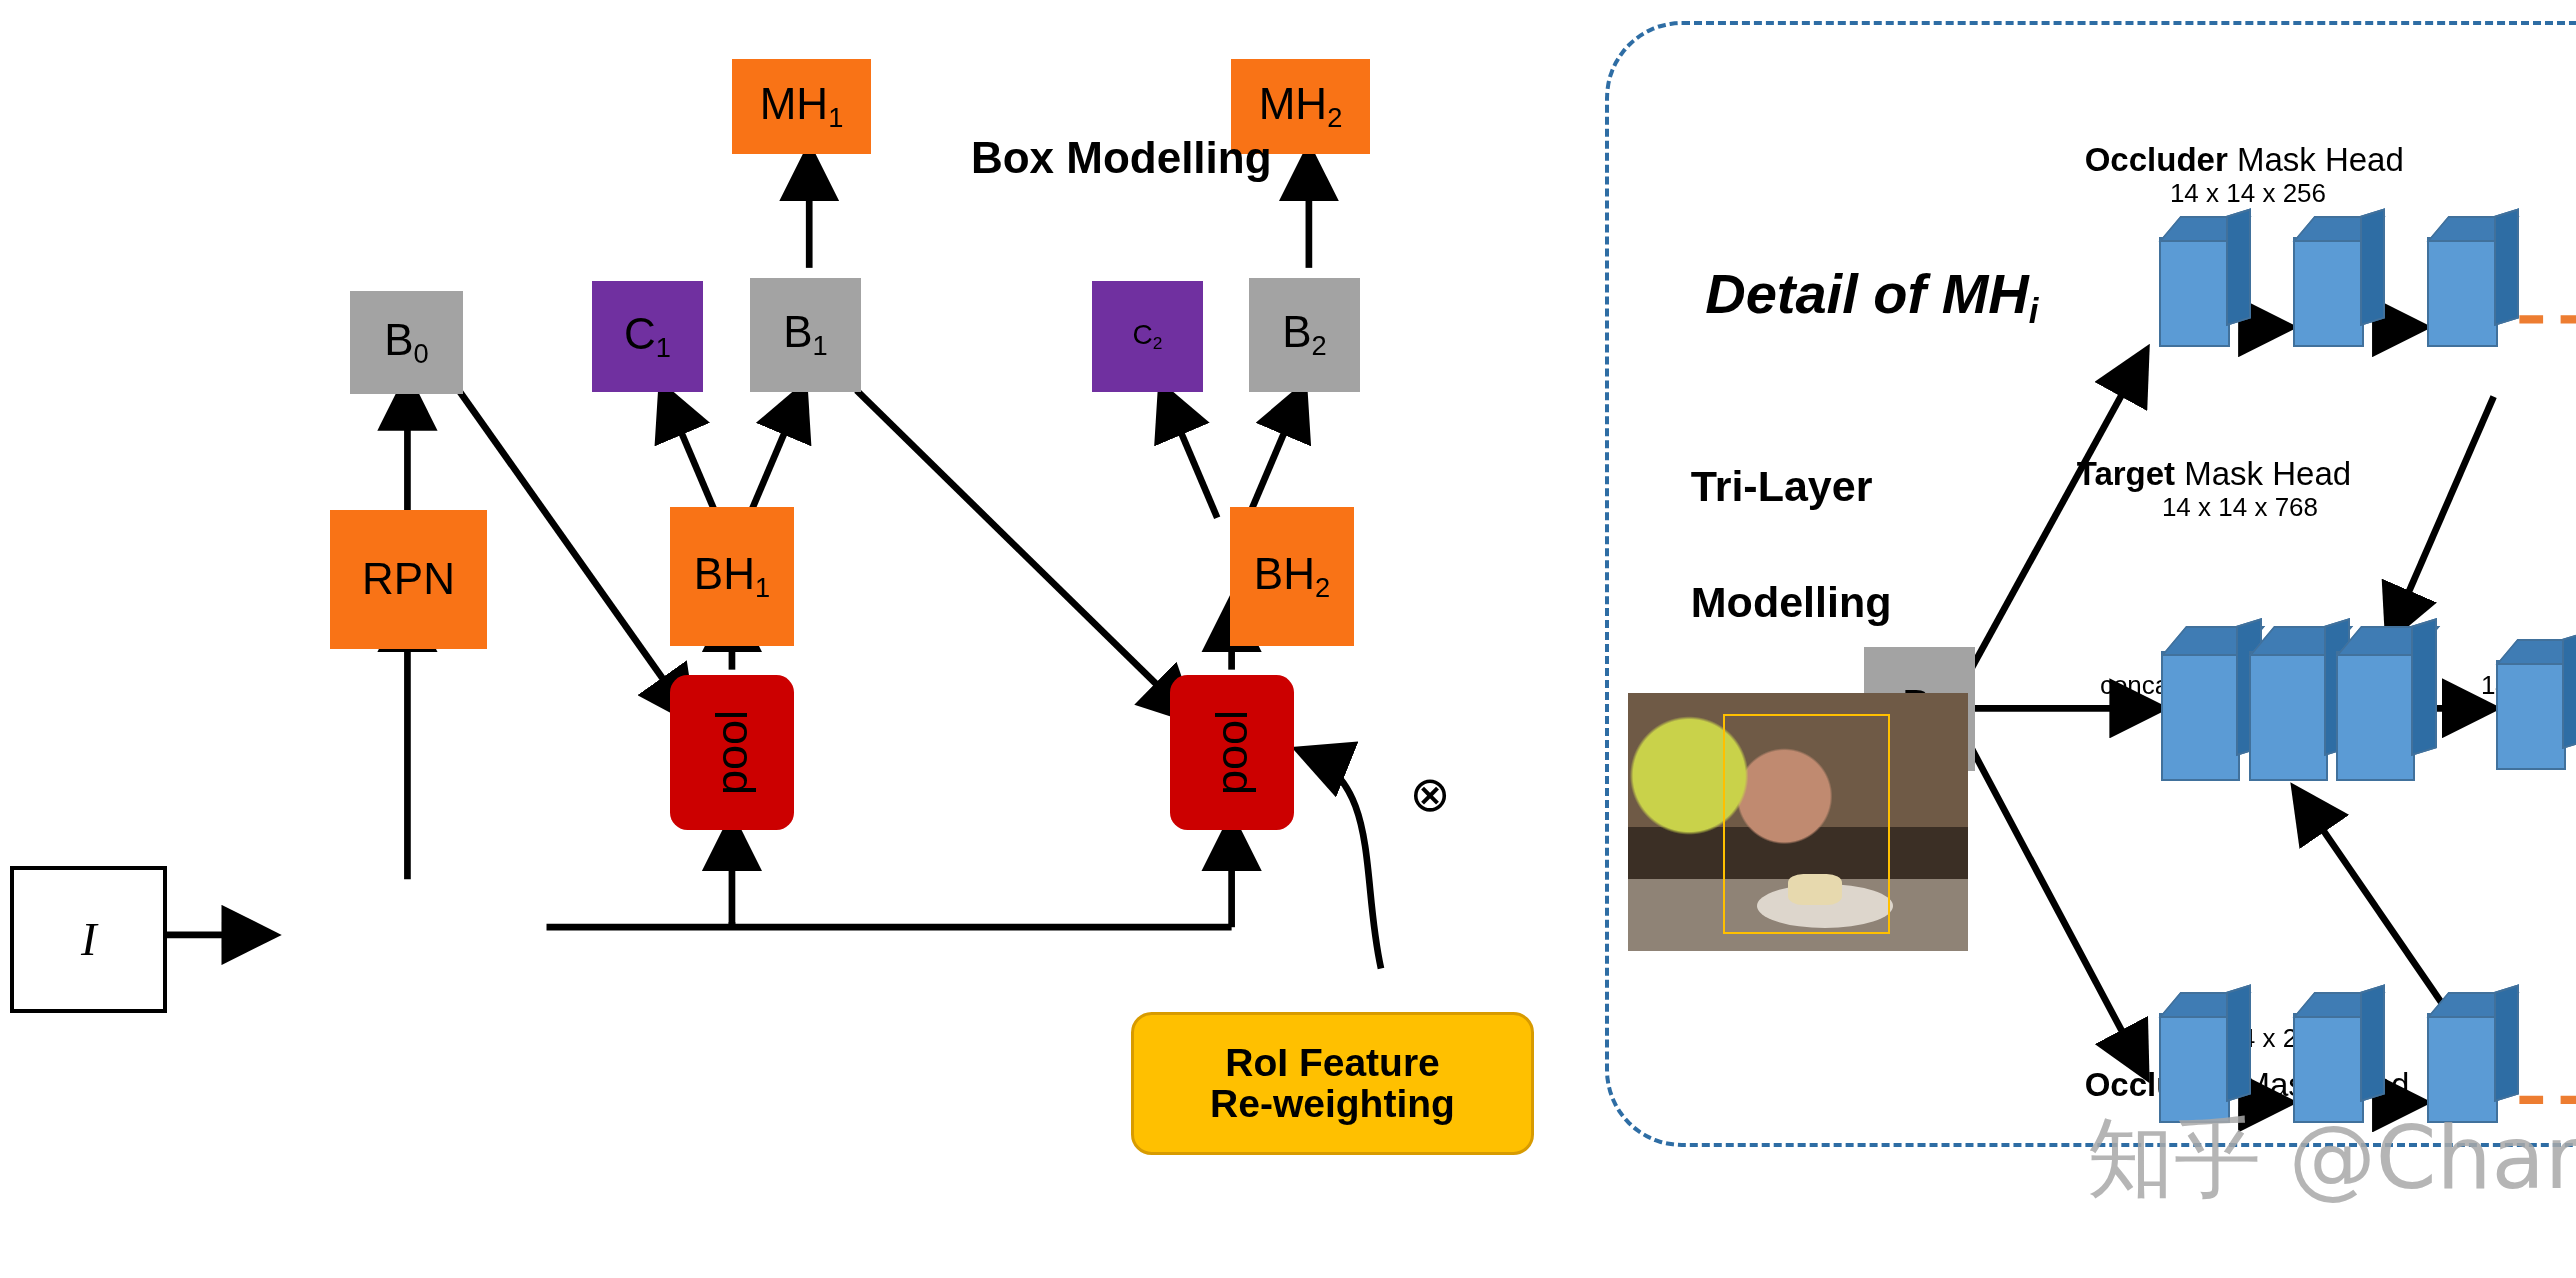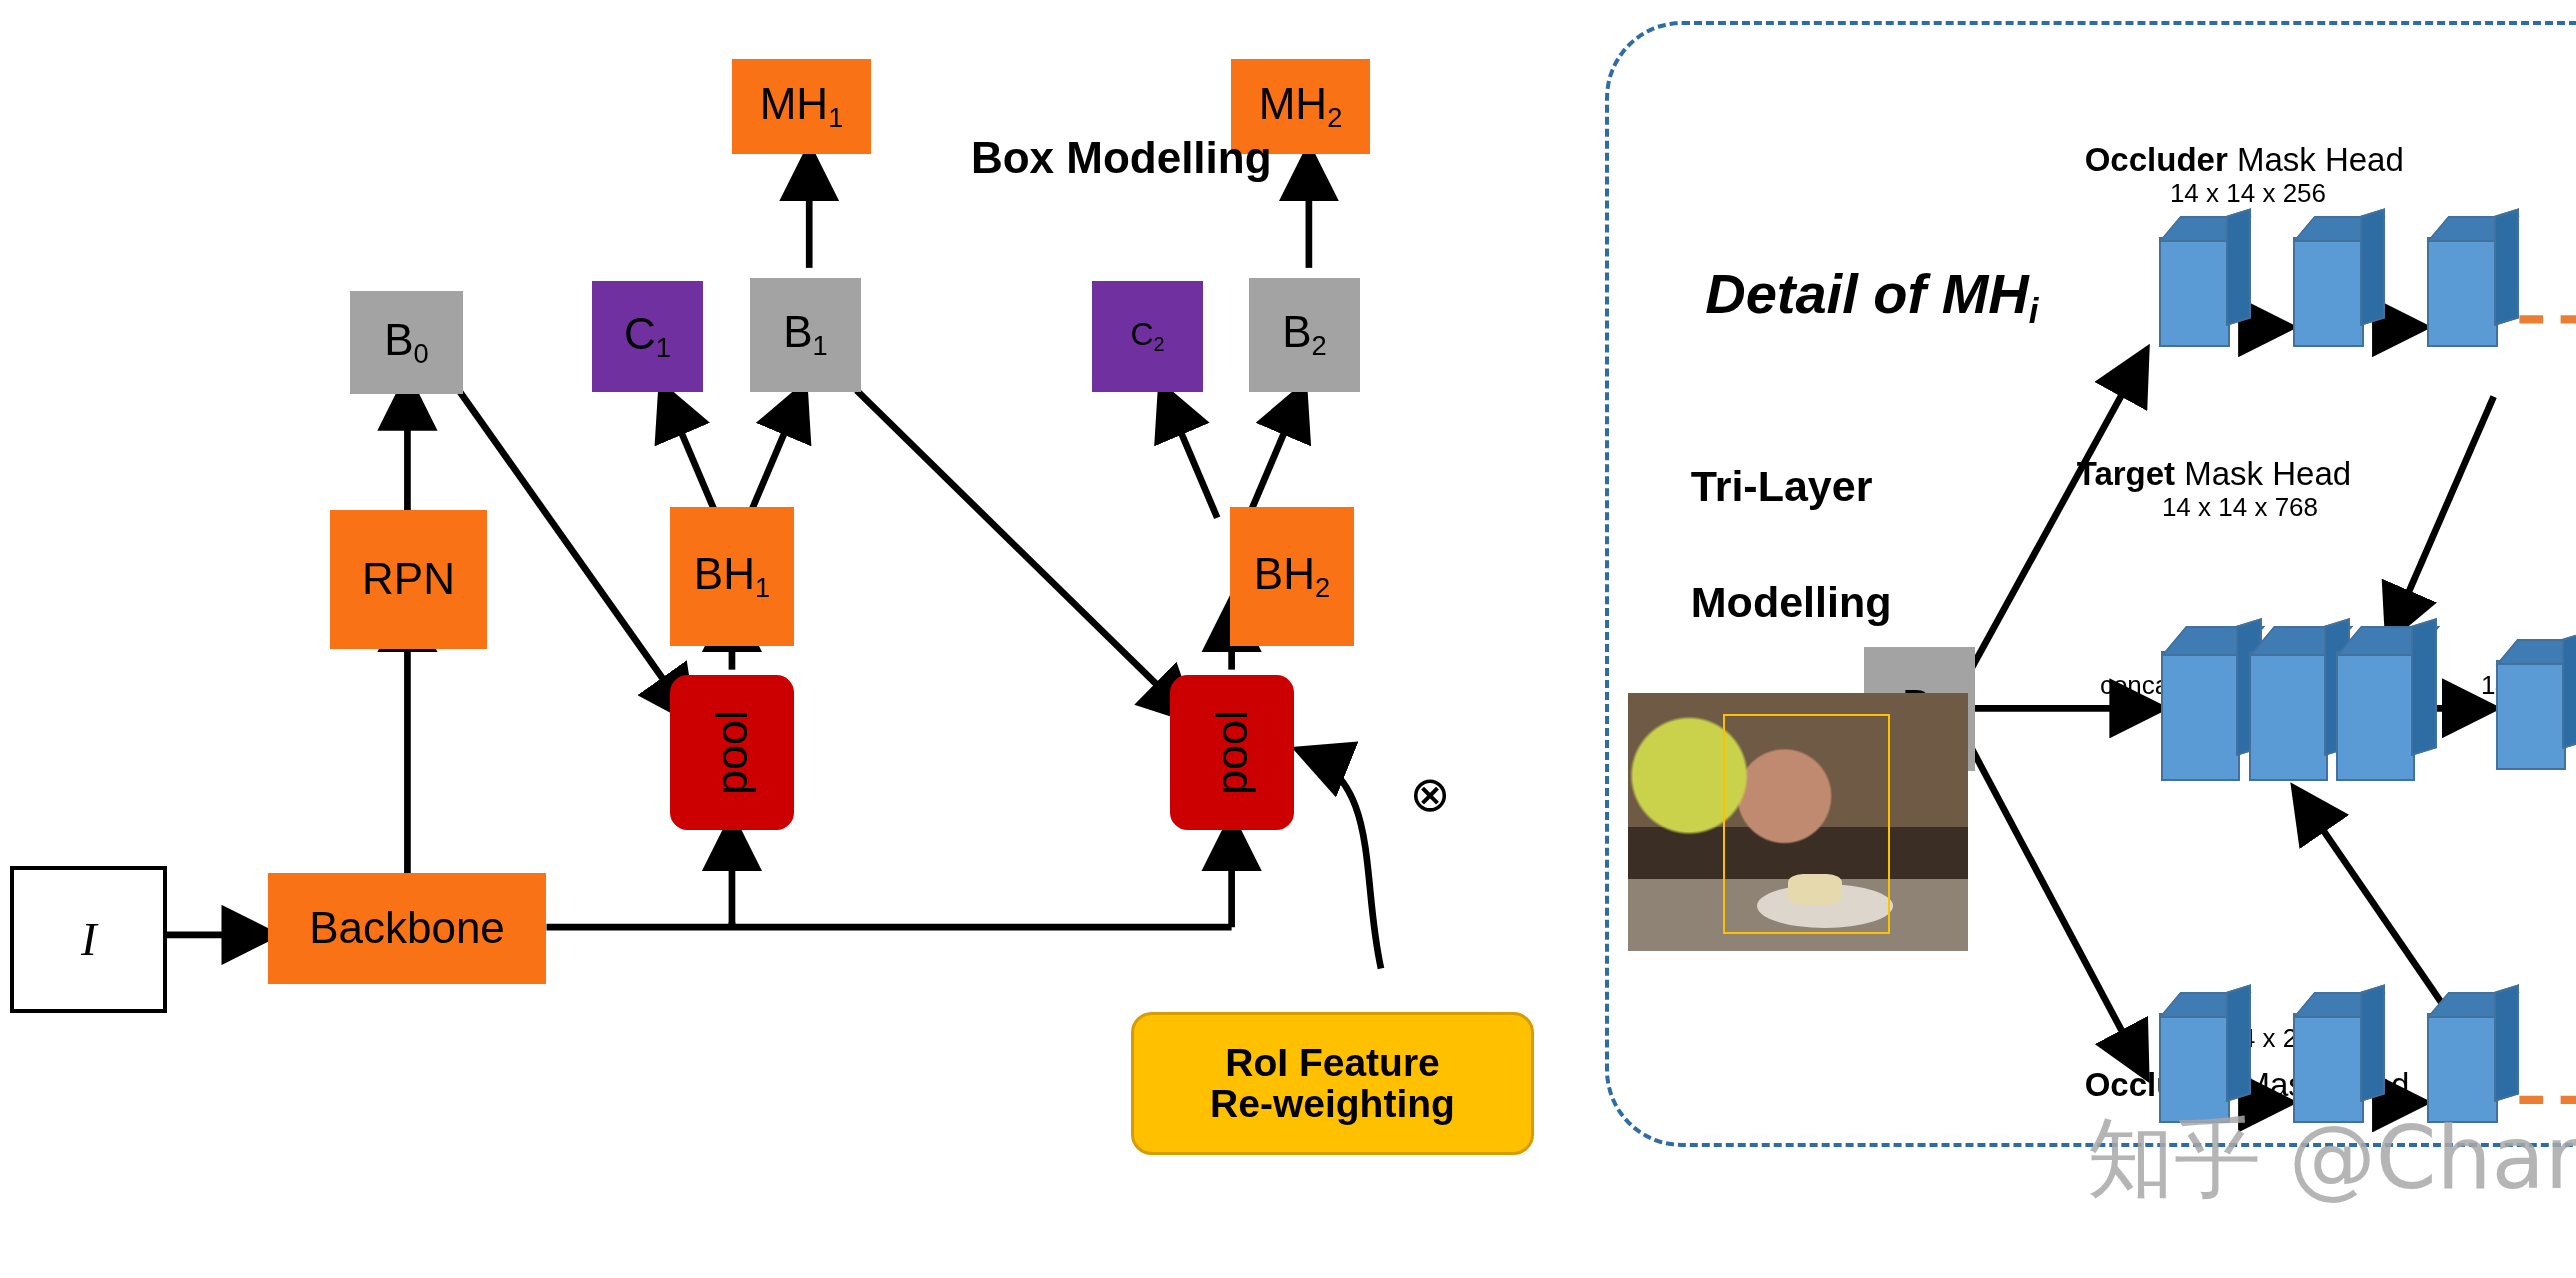--- a/index.html
+++ b/index.html
@@ -127,23 +127,20 @@
       <path d="M4890,620 L5455,620"></path>
       <path d="M5250,1365 L5455,1365"></path>
       <path d="M4890,2135 L5455,2135"></path>
     </g>
   </svg>
 
   <div class="node white-box" style="left:10.3px;top:866px;width:149px;height:139px;font-size:47px;font-style:italic;font-family:'Liberation Serif',serif;">
     <span>I</span>
   </div>
 
-  <div class="node blue" style="left:268px;top:873px;width:278px;height:111px;font-size:44px;">
-    <span>Backbone</span>
-  </div>
 
   <div class="node blue" style="left:330px;top:510px;width:157px;height:139px;font-size:44px;">
     <span>RPN</span>
   </div>
 
   <div class="node green" style="left:350px;top:291px;width:113px;height:103px;font-size:44px;">
     <span><span>B</span><span class="sub">0</span></span>
   </div>
 
   <div class="node red" style="left:670px;top:675px;width:124px;height:155px;font-size:45px;">
@@ -167,21 +164,21 @@
   </div>
 
   <div class="node red" style="left:1170px;top:675px;width:124px;height:155px;font-size:45px;">
     <span style="transform:rotate(180deg);writing-mode:vertical-rl;">pool</span>
   </div>
 
   <div class="node blue" style="left:1230px;top:507px;width:124px;height:139px;font-size:44px;">
     <span><span>BH</span><span class="sub">2</span></span>
   </div>
 
-  <div class="node purple" style="left:1092px;top:281px;width:111px;height:111px;font-size:32px;">
+  <div class="node purple" style="left:1092px;top:281px;width:111px;height:111px;font-size:28px;">
     <span><span>C</span><span class="sub">2</span></span>
   </div>
 
   <div class="node green" style="left:1249px;top:278px;width:111px;height:114px;font-size:44px;">
     <span><span>B</span><span class="sub">2</span></span>
   </div>
 
   <div class="node blue" style="left:1231px;top:59px;width:139px;height:95px;font-size:44px;">
     <span><span>MH</span><span class="sub">2</span></span>
   </div>

